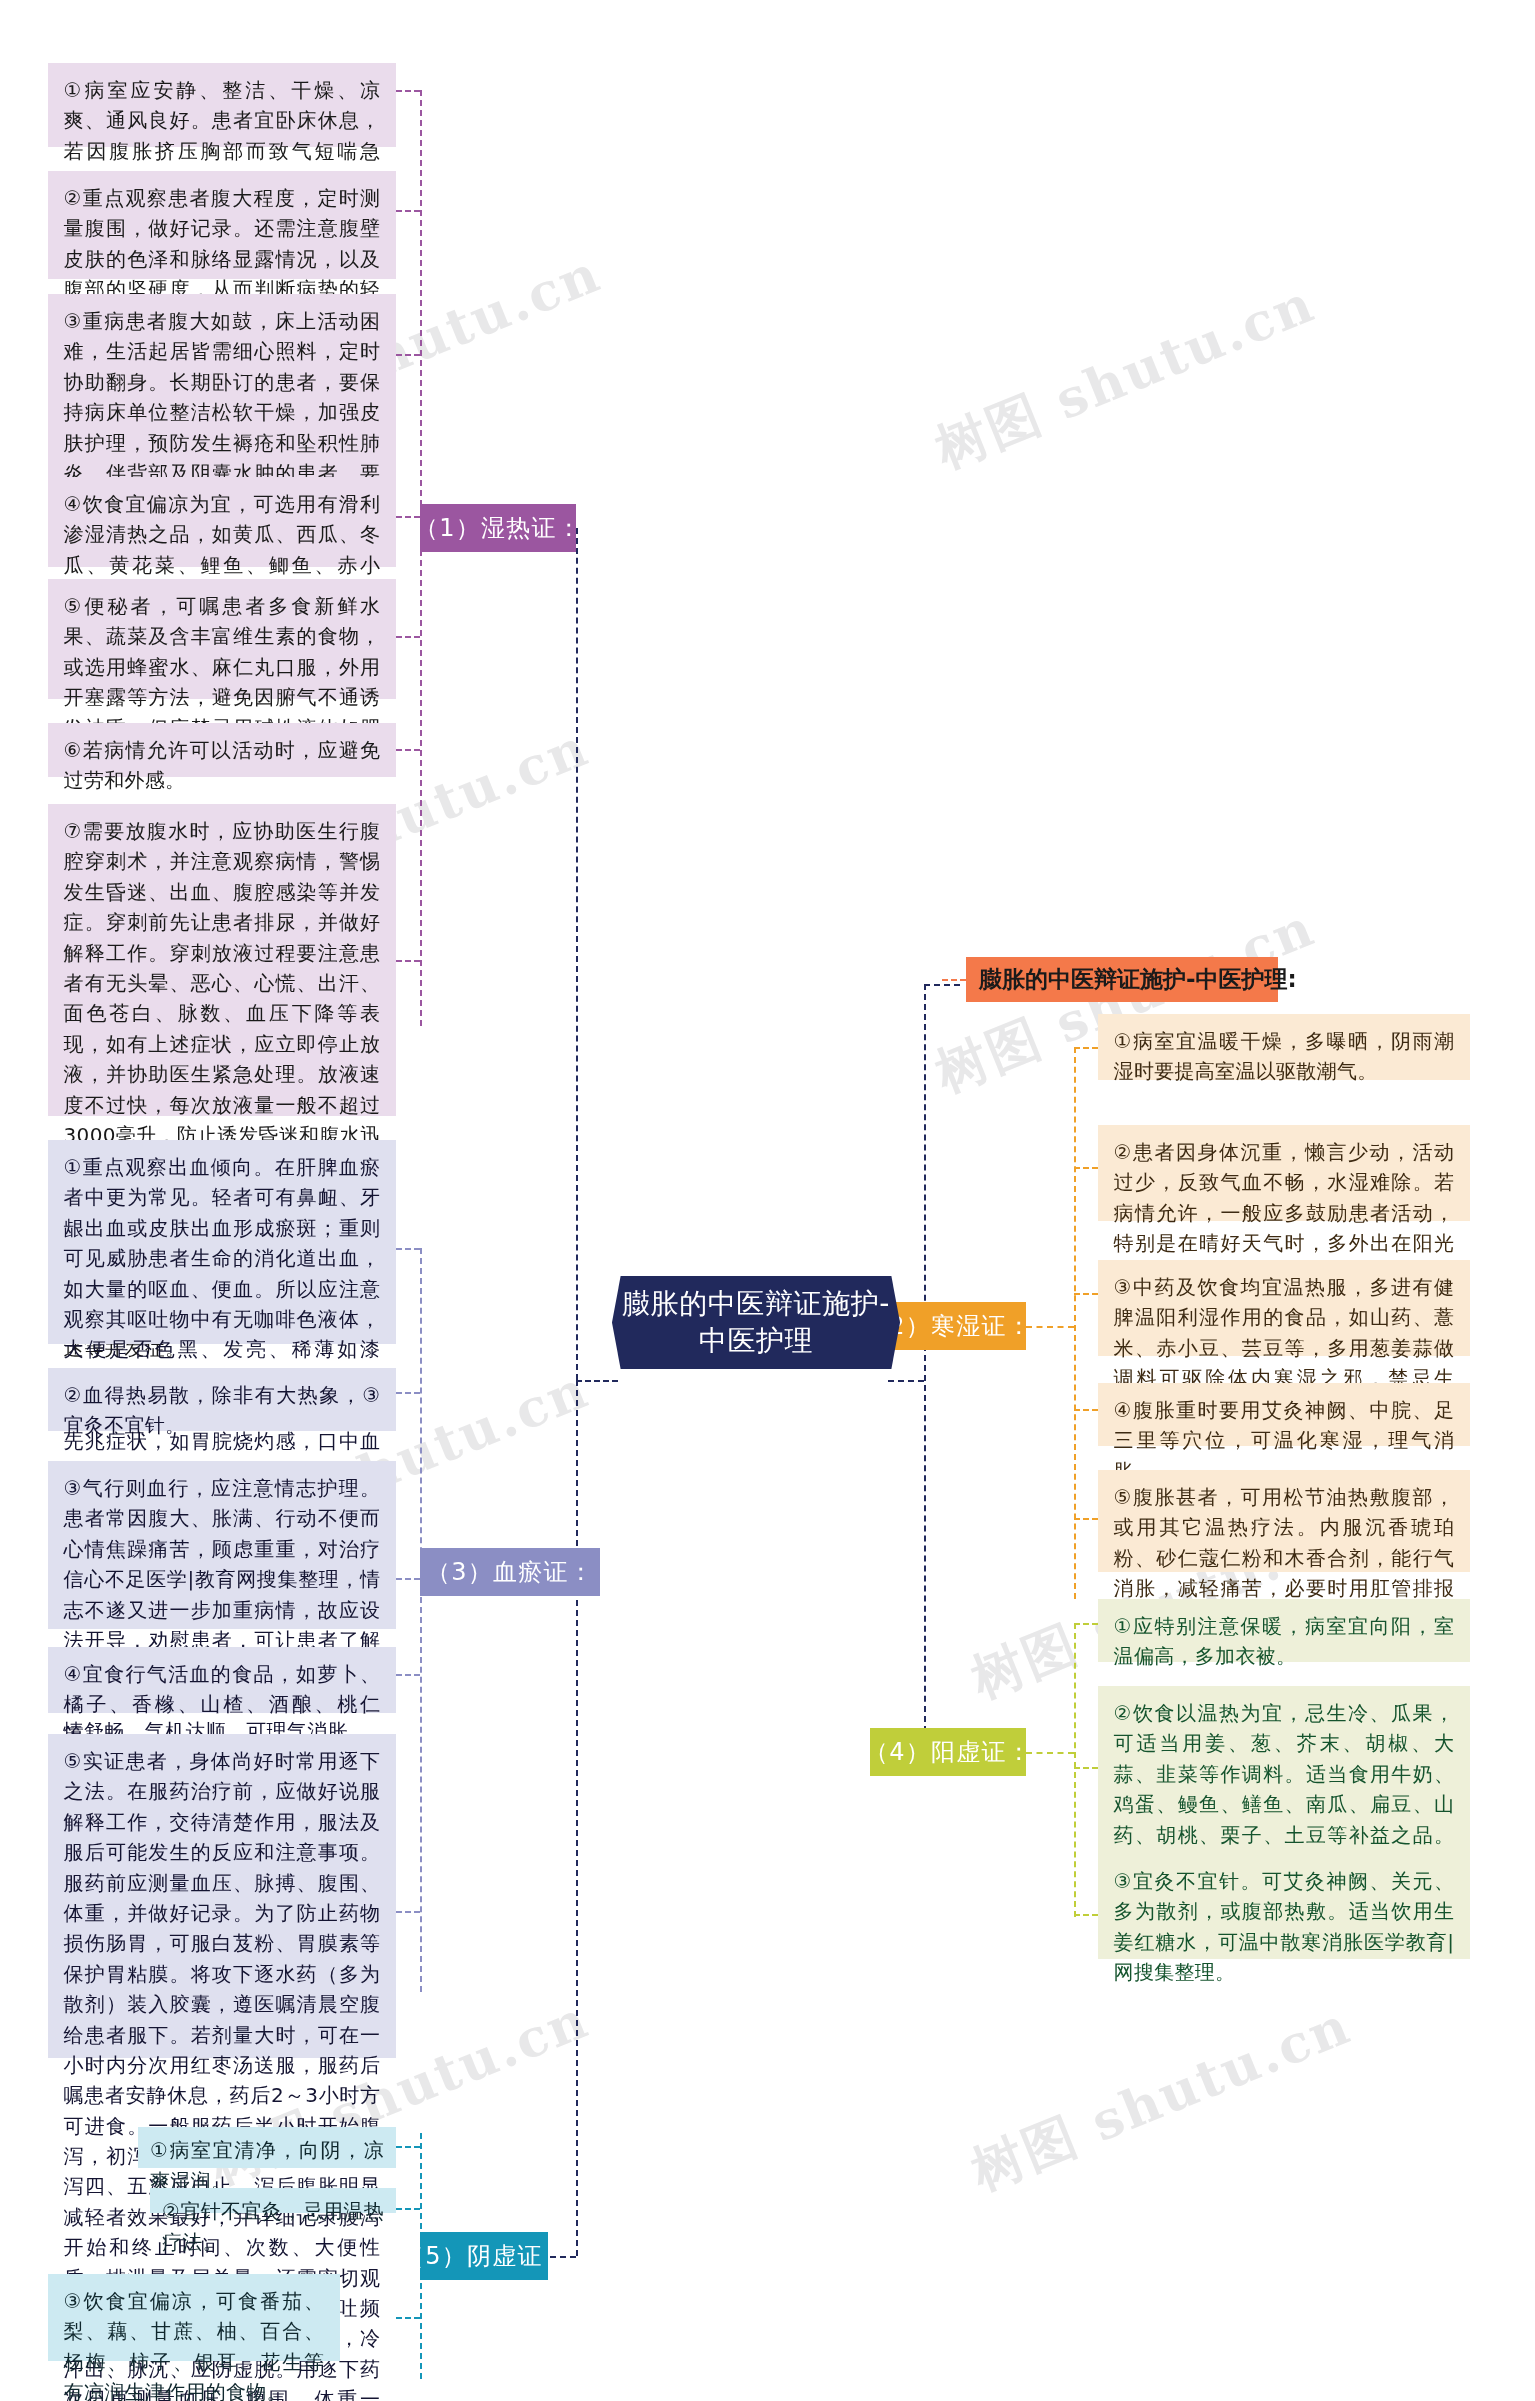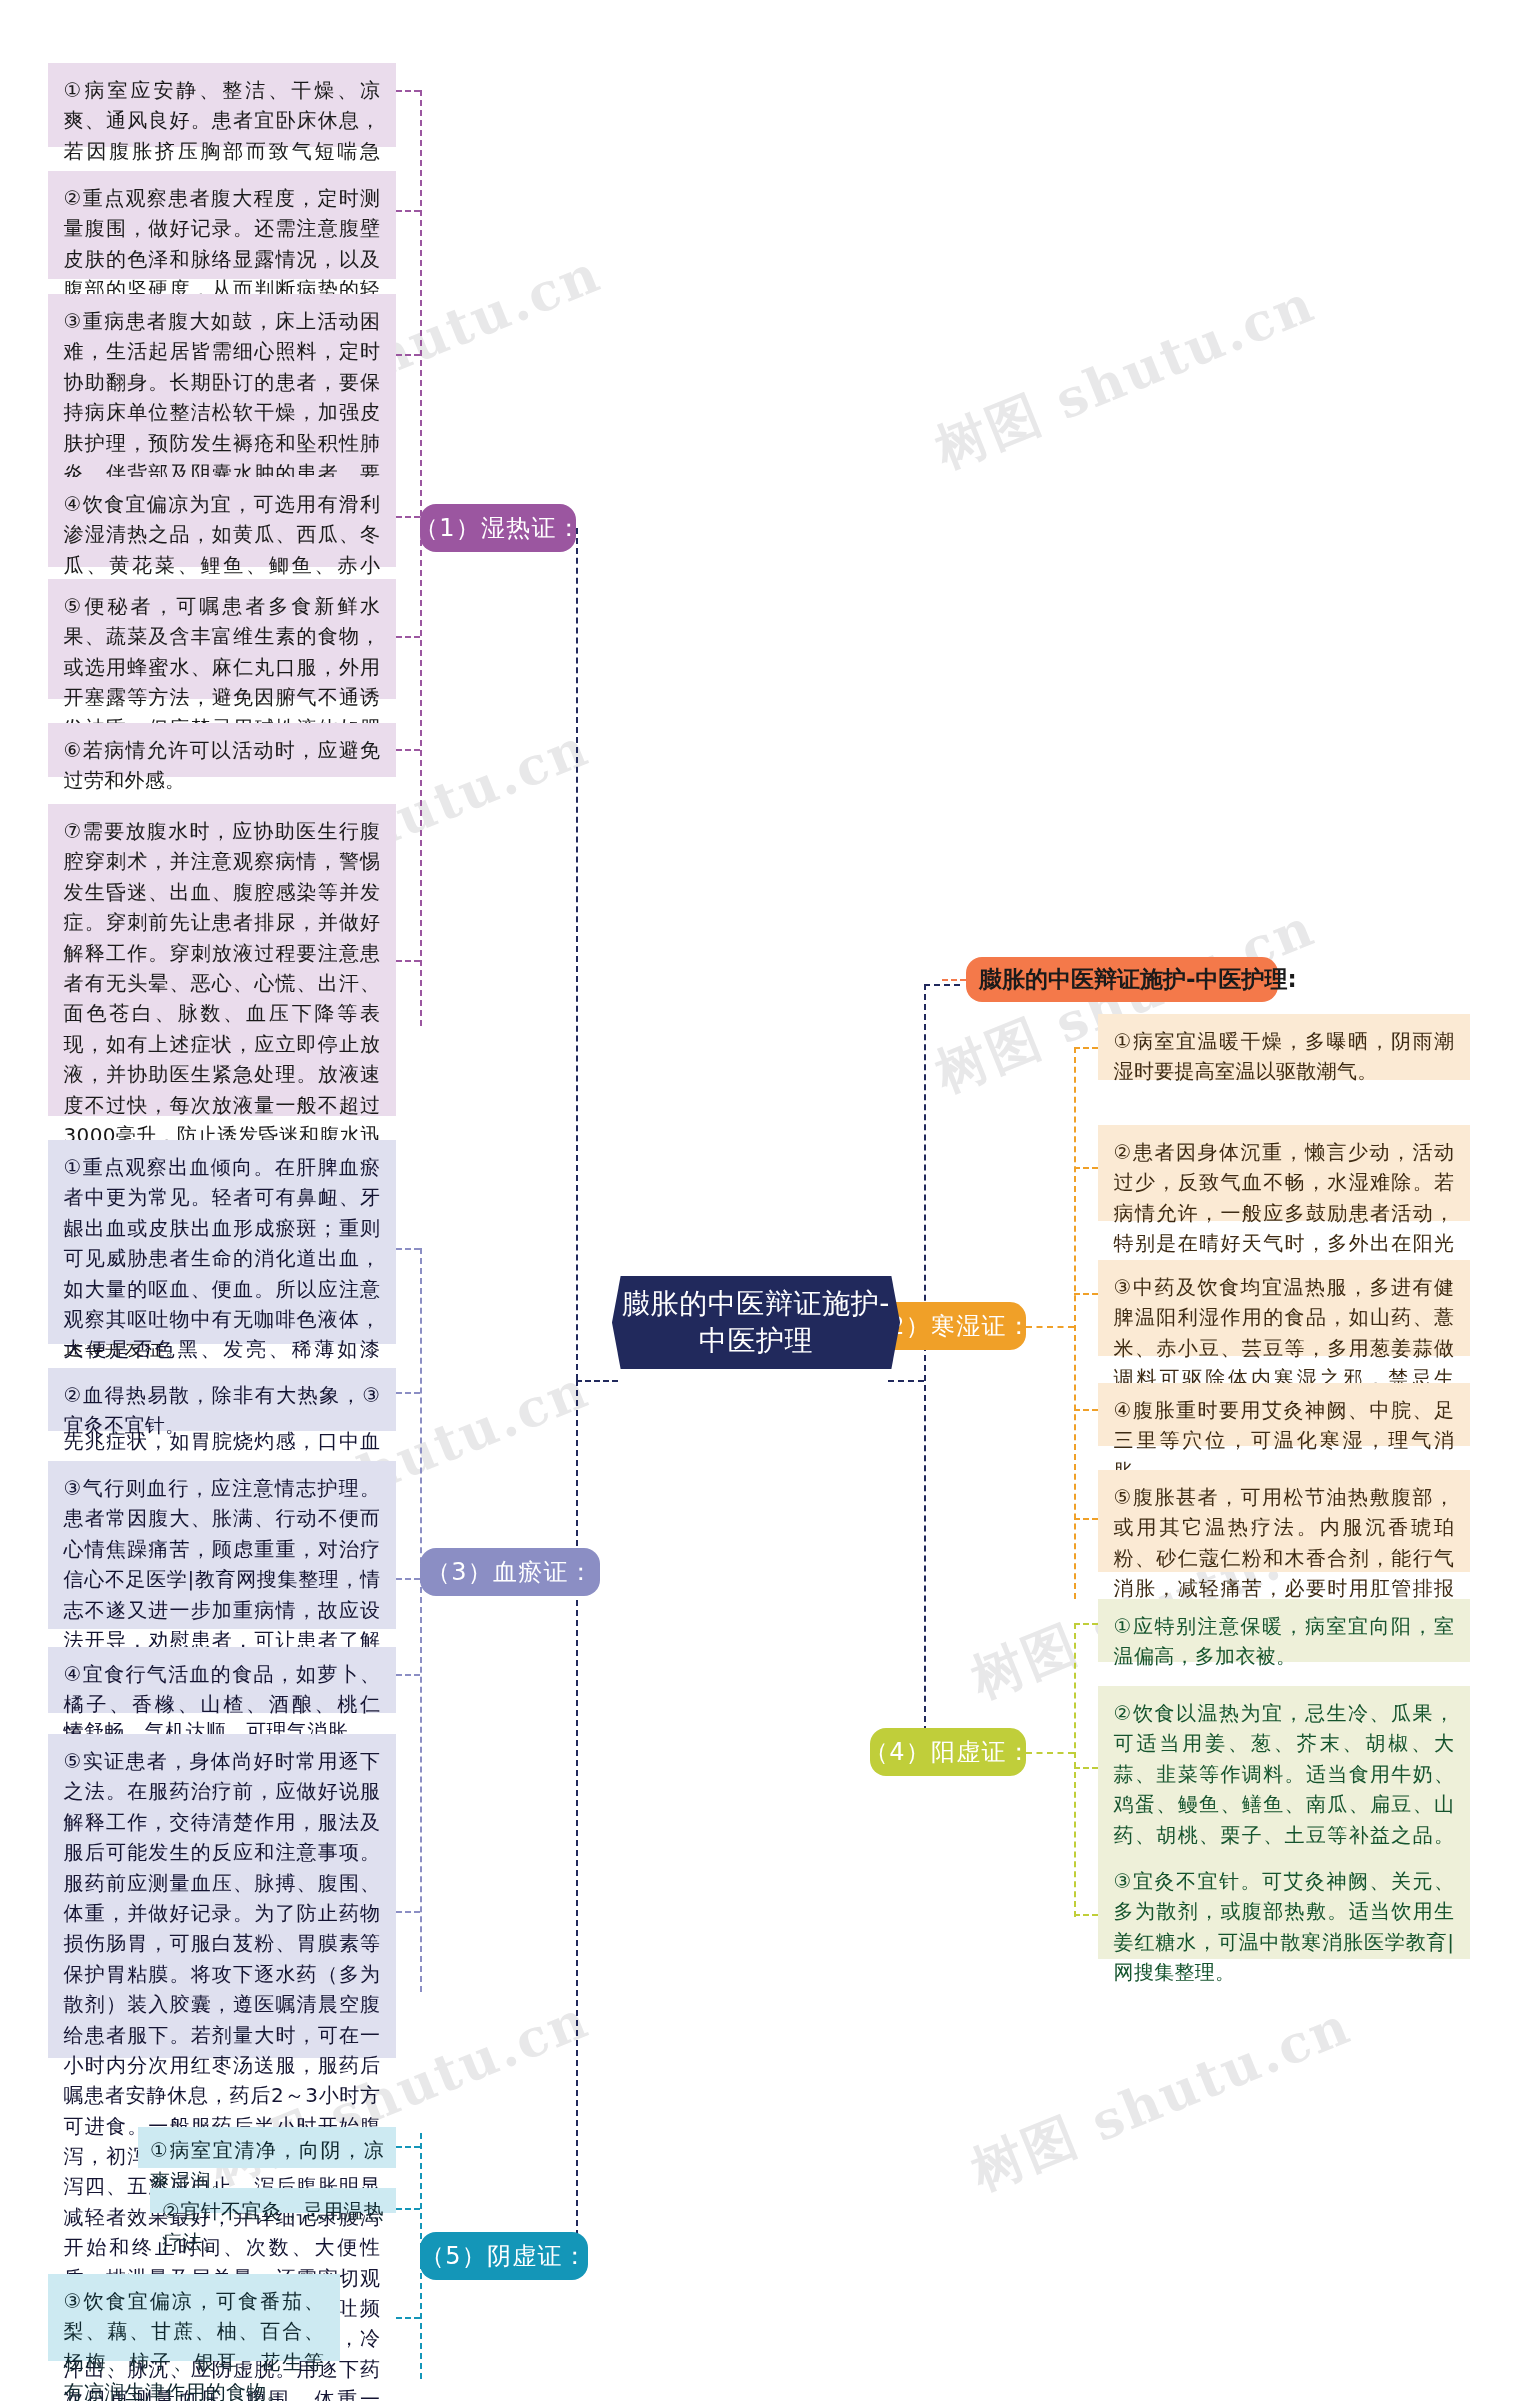--- a/index.html
+++ b/index.html
@@ -30,21 +30,21 @@
   .note.lav{background:#dfe0ef;color:#141432;}
   .note.cyan{background:#cdeaf2;color:#10282e;}
   .note.peach{background:#fbead4;color:#3d2a12;}
   .note.olive{background:#eef0d9;color:#14532d;}
 
   
   .chip{
     position:absolute;box-sizing:border-box;
     display:flex;align-items:center;justify-content:center;
     font-size:24px;font-weight:400;color:#ffffff;
-    letter-spacing:1.2px;white-space:nowrap;border-radius:16px;
+    letter-spacing:1.2px;white-space:nowrap;
   }
   .chip.c1{background:#9b56a0;}
   .chip.c2{background:#f0a028;}
   .chip.c3{background:#8b8ec4;}
   .chip.c4{background:#c0ce3a;}
   .chip.c5{background:#1496b8;}
   .chip.top{background:#f4794a;color:#1a1a1a;font-size:23px;font-weight:700;justify-content:flex-start;padding-left:13px;letter-spacing:0;}
 
   
   .root{
@@ -129,21 +129,21 @@
   <div class="note lav" style="left:48px;top:1461px;width:348px;height:168px;">③气行则血行，应注意情志护理。患者常因腹大、胀满、行动不便而心情焦躁痛苦，顾虑重重，对治疗信心不足医学|教育网搜集整理，情志不遂又进一步加重病情，故应设法开导，劝慰患者，可让患者了解有关的颐养知识，丰富病中生活，如看书报杂志，听广播等，使其心情舒畅，气机达顺，可理气消胀。</div>
   <div class="note lav" style="left:48px;top:1647px;width:348px;height:66px;">④宜食行气活血的食品，如萝卜、橘子、香橼、山楂、酒酿、桃仁等。</div>
   <div class="note lav" style="left:48px;top:1734px;width:348px;height:324px;">⑤实证患者，身体尚好时常用逐下之法。在服药治疗前，应做好说服解释工作，交待清楚作用，服法及服后可能发生的反应和注意事项。服药前应测量血压、脉搏、腹围、体重，并做好记录。为了防止药物损伤肠胃，可服白芨粉、胃膜素等保护胃粘膜。将攻下逐水药（多为散剂）装入胶囊，遵医嘱清晨空腹给患者服下。若剂量大时，可在一小时内分次用红枣汤送服，服药后嘱患者安静休息，药后2～3小时方可进食。一般服药后半小时开始腹泻，初泻时带粪便，后全为稀水，泻四、五次后自止，泻后腹胀明显减轻者效果最好，并详细记录腹泻开始和终止时间、次数、大便性质、排泄量及尿总量。还需密切观察服药后的反应，如患者呕吐频繁，腹痛剧烈，便泻连连不止，冷汗出、脉沉、应防虚脱。用逐下药次日再测量血压、腹围、体重一次。</div>
 
   <div class="vline p5" style="left:420px;top:2133px;height:246px;"></div>
   <div class="hline p5" style="left:420px;top:2256px;width:48px;"></div>
   <div class="hline p5" style="left:396px;top:2146px;width:24px;"></div>
   <div class="hline p5" style="left:396px;top:2208px;width:24px;"></div>
   <div class="hline p5" style="left:396px;top:2317px;width:24px;"></div>
 
-  <div class="chip c5" style="left:420px;top:2232px;width:168px;height:48px;">（5）阴虚证：</div>
+  <div class="chip c5" style="left:420px;top:2232px;width:128px;height:48px;">（5）阴虚证：</div>
 
   <div class="note cyan" style="left:138px;top:2127px;width:258px;height:41px;padding:8.4px 12px;">①病室宜清净，向阴，凉爽湿润。</div>
   <div class="note cyan" style="left:150px;top:2188px;width:246px;height:25px;padding:8.4px 12px;">②宜针不宜灸，忌用温热疗法。</div>
   <div class="note cyan" style="left:48px;top:2274px;width:292px;height:87px;">③饮食宜偏凉，可食番茄、梨、藕、甘蔗、柚、百合、杨梅、柿子、银耳、花生等有凉润生津作用的食物。</div>
 
   <div class="chip top" style="left:966px;top:957px;width:312px;height:45px;">臌胀的中医辩证施护-中医护理:</div>
   <div class="hline pt" style="left:942px;top:979px;width:24px;"></div>
 
   <div class="vline p2" style="left:1074px;top:1047px;height:552px;"></div>
   <div class="hline p2" style="left:1026px;top:1326px;width:48px;"></div>

